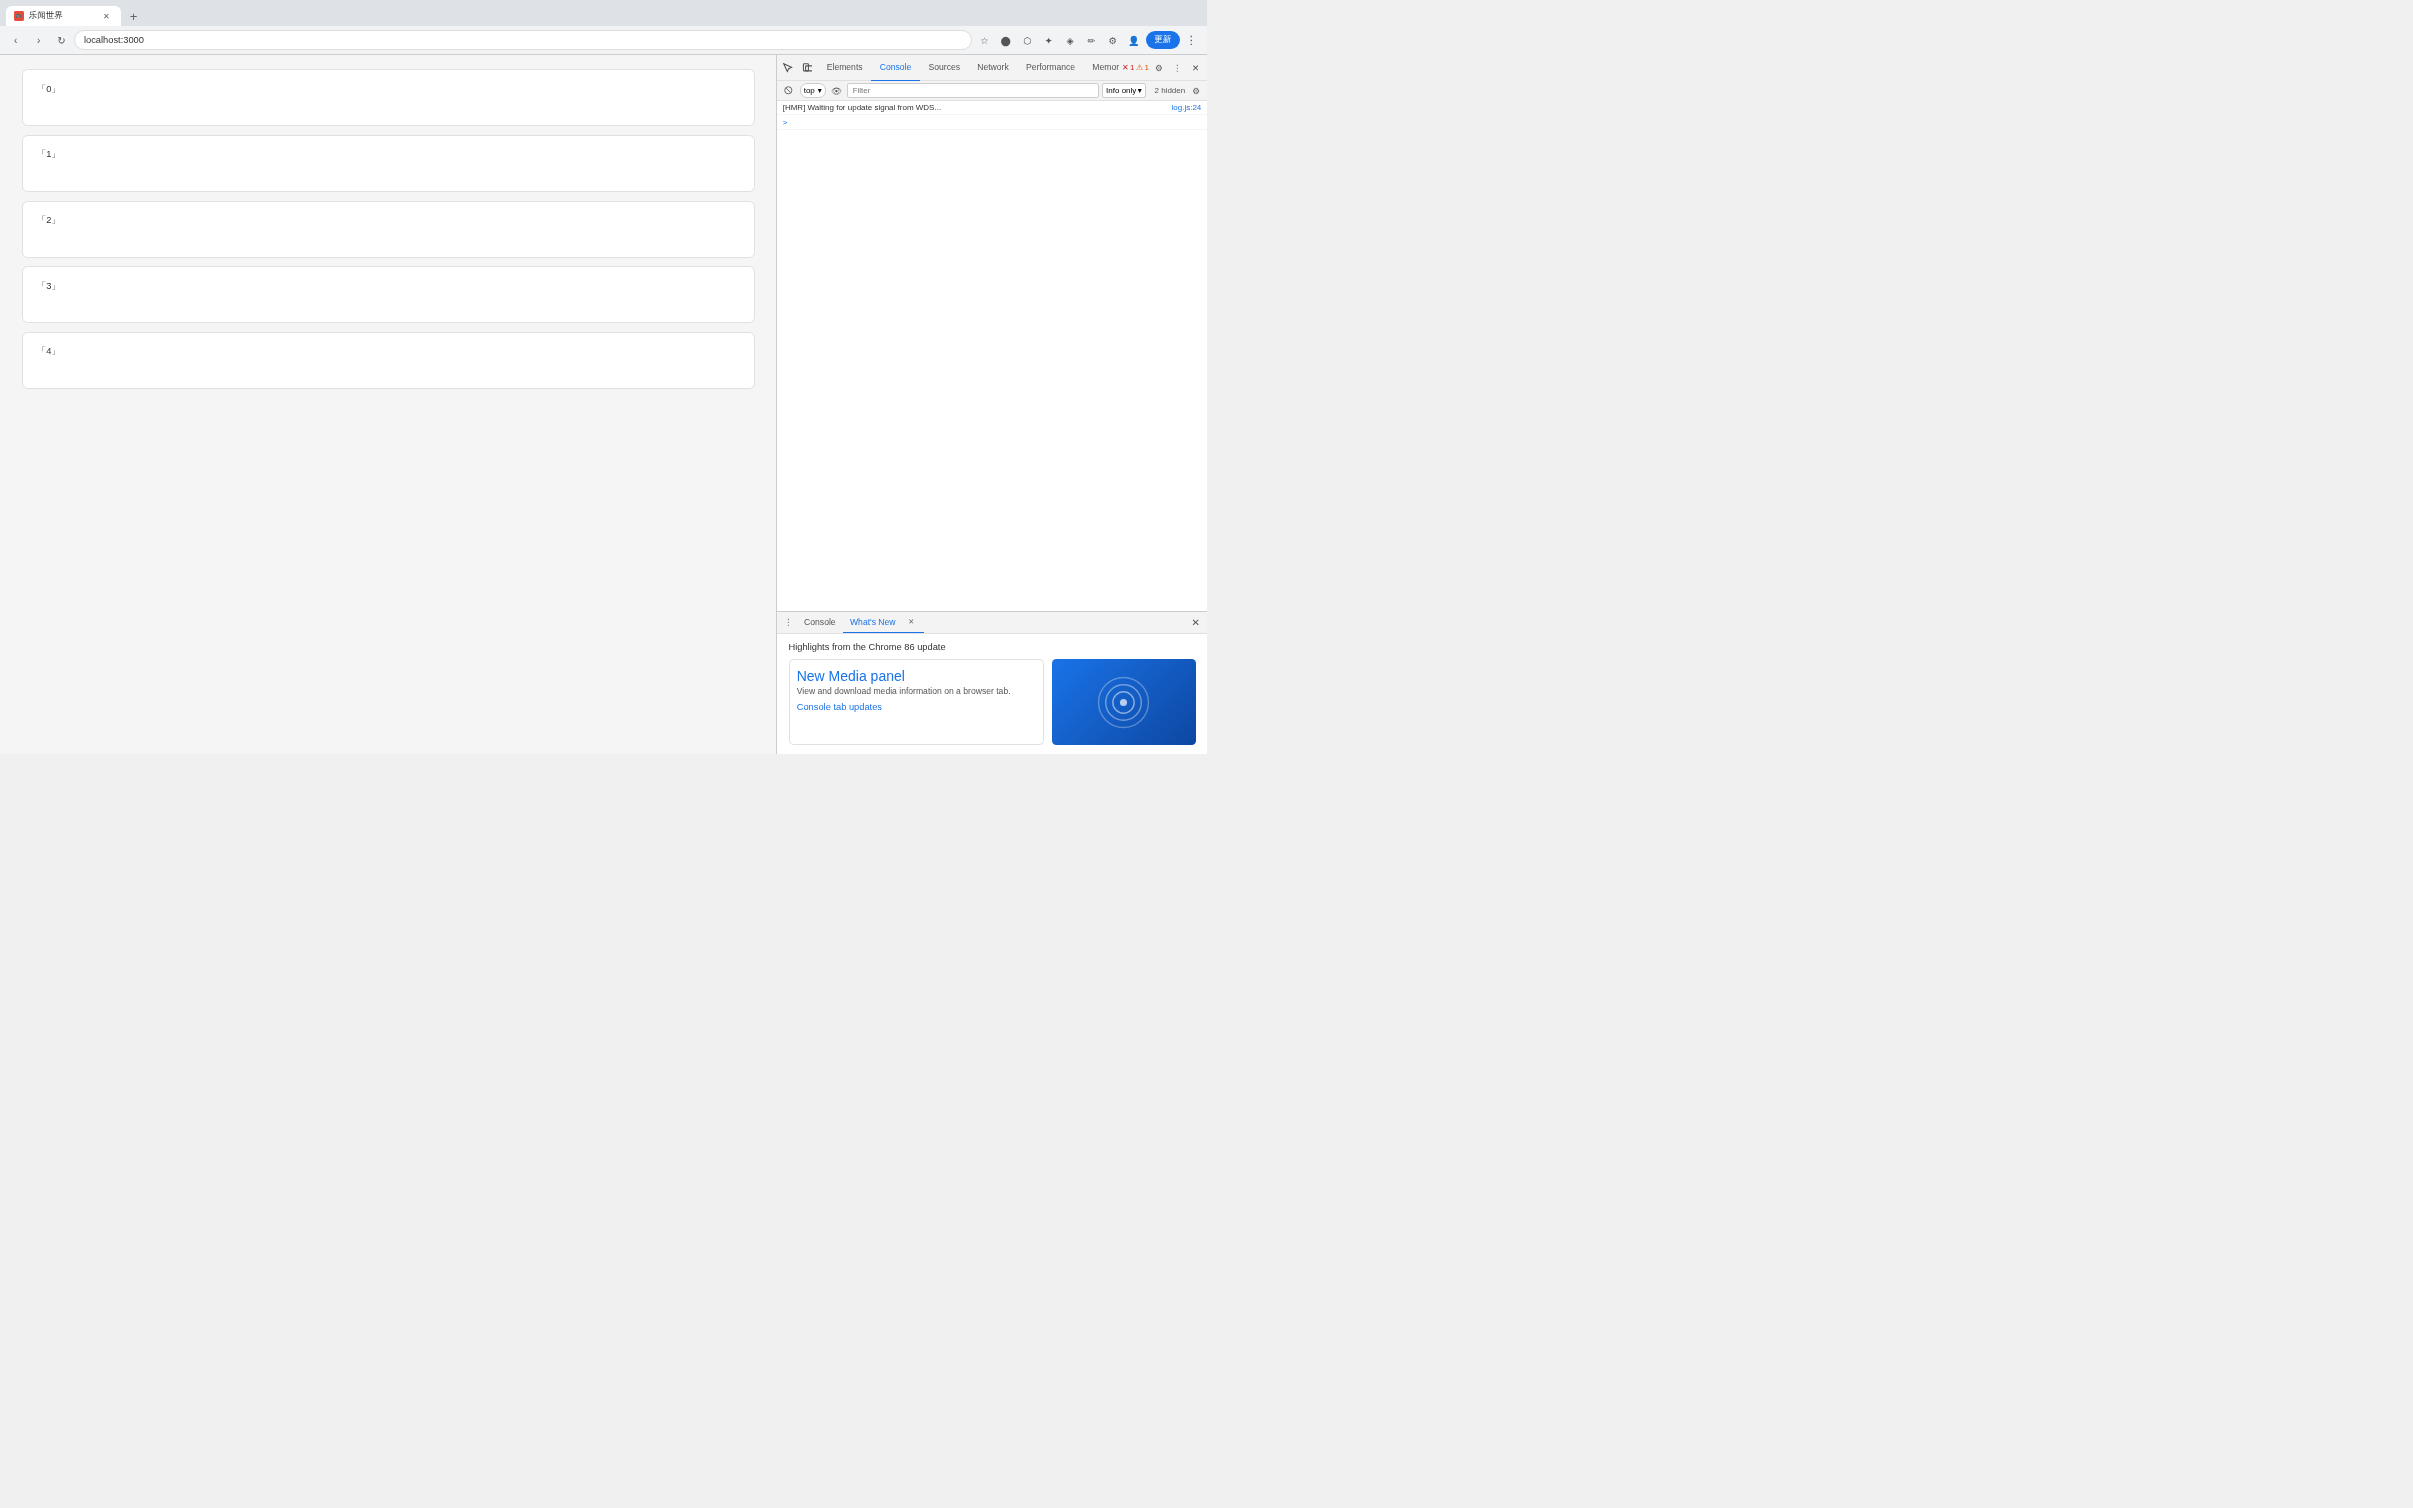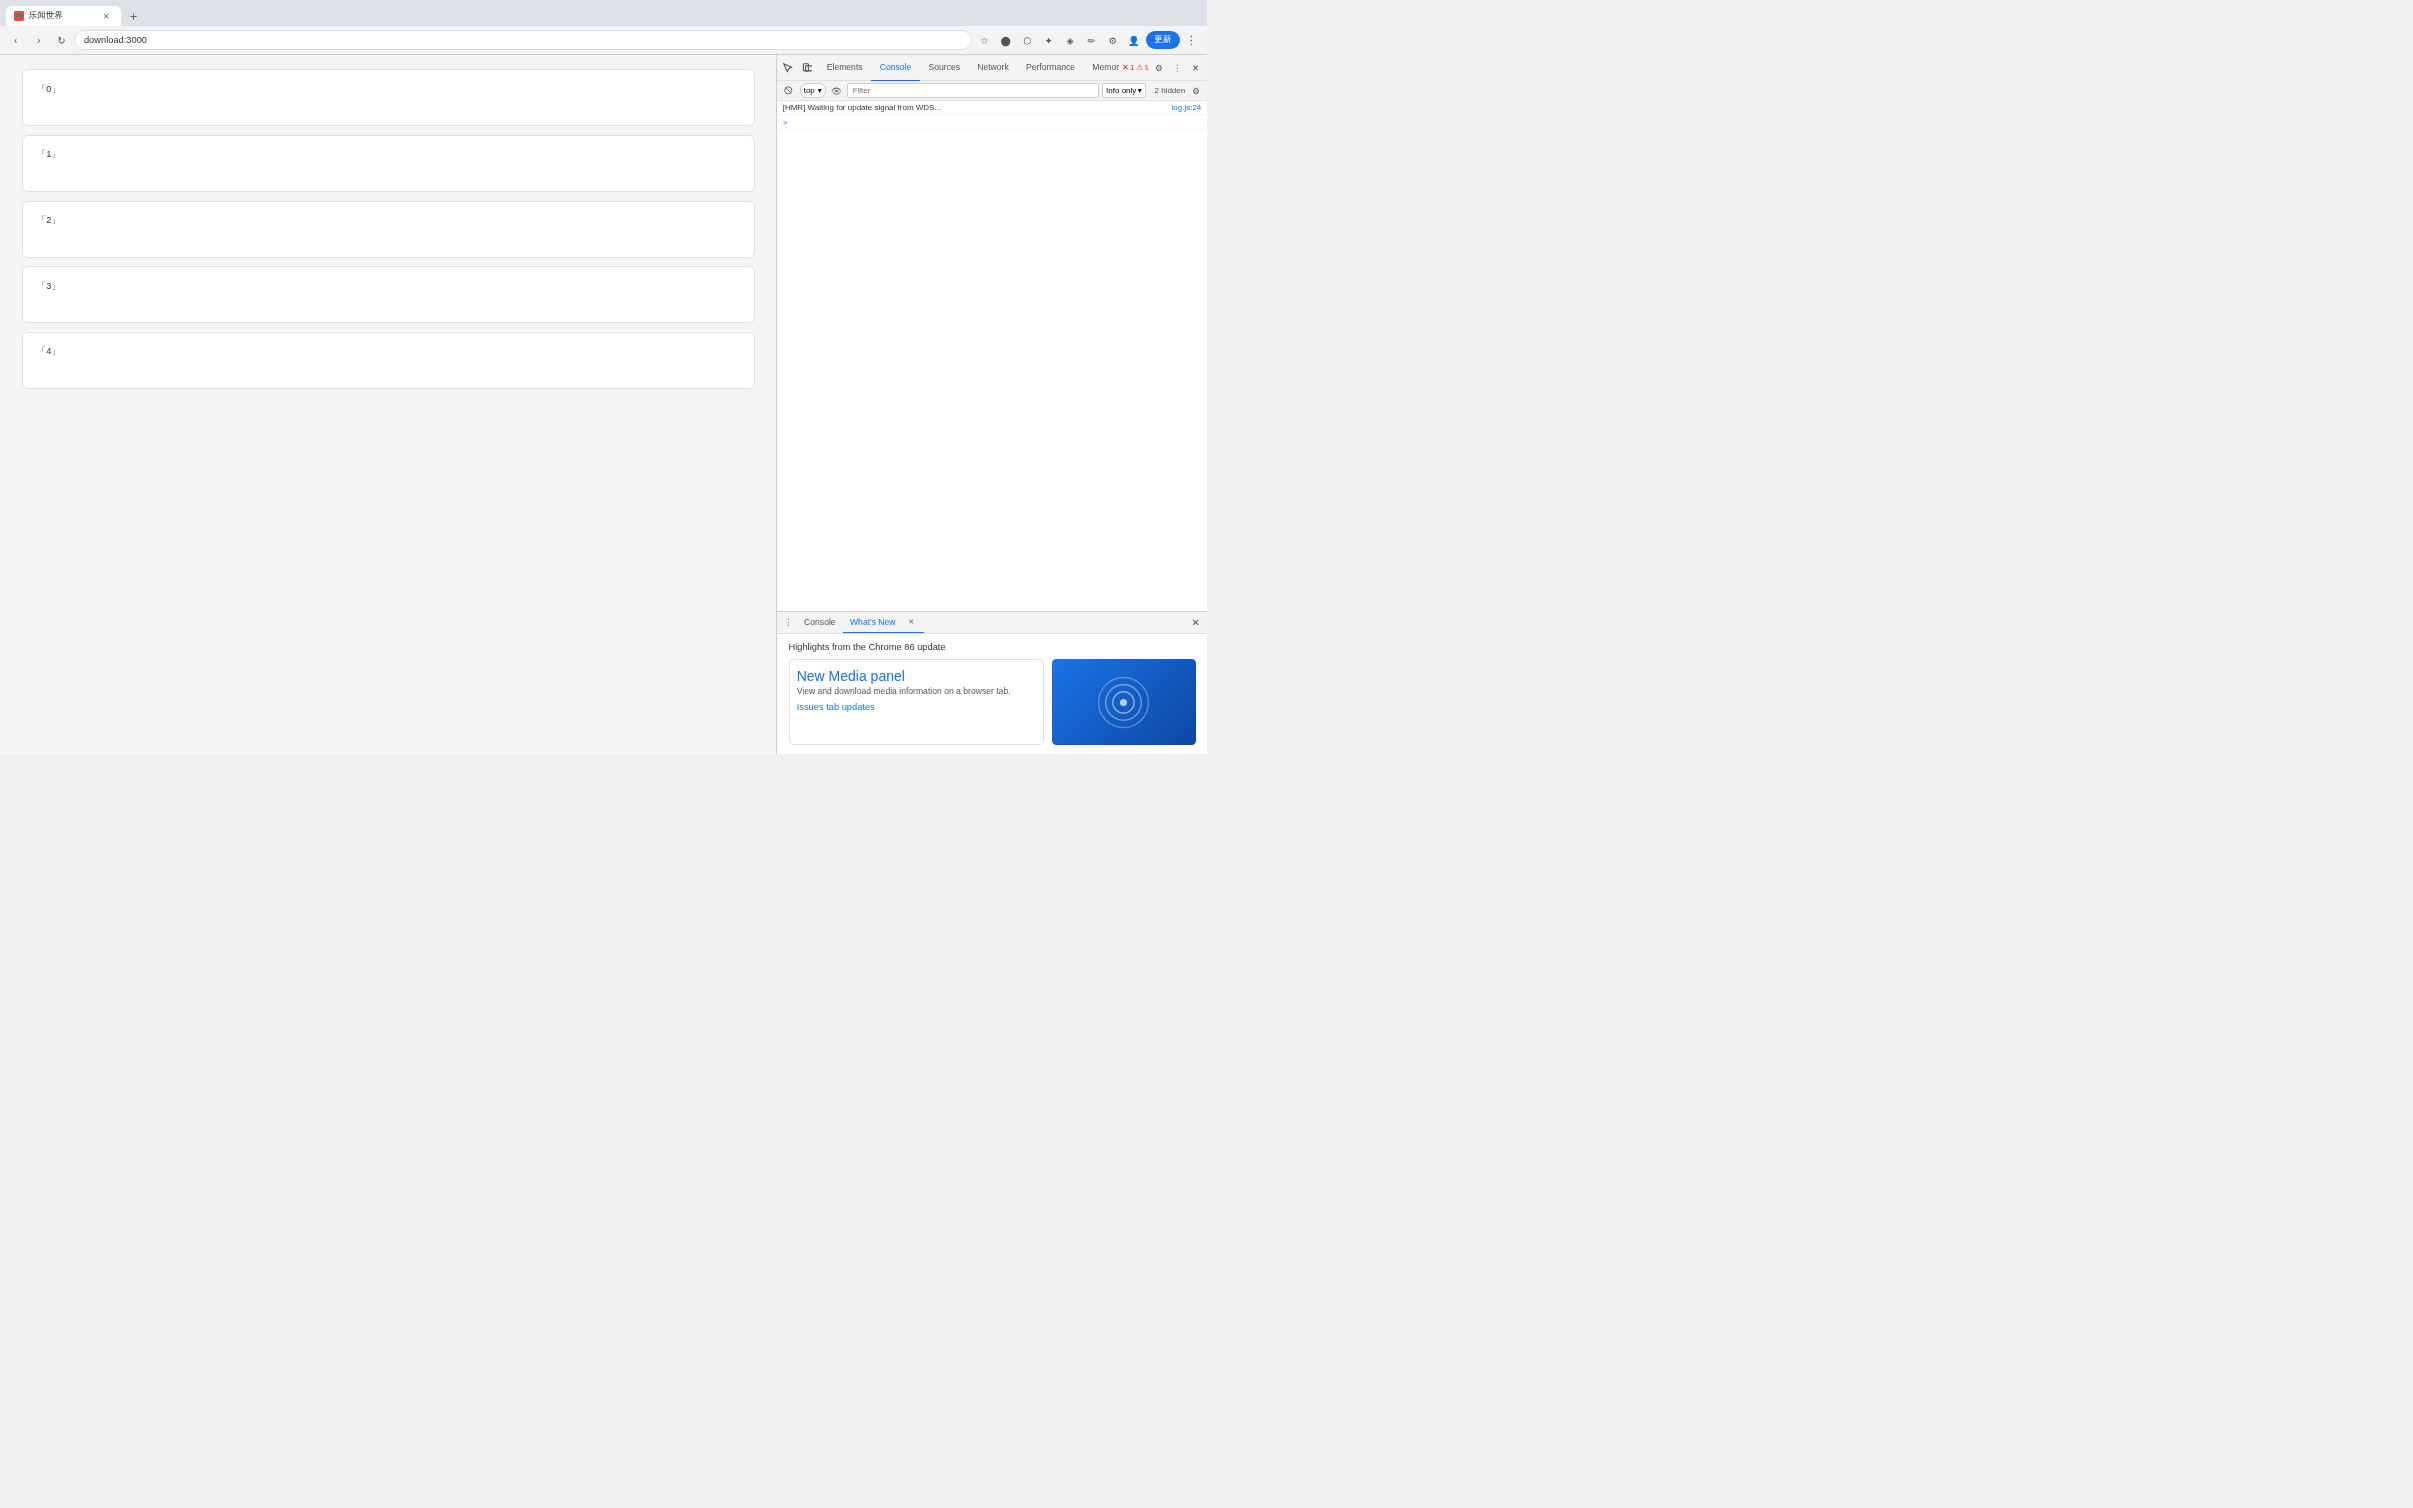--- a/index.html
+++ b/index.html
@@ -95,21 +95,21 @@
     <div class="nav-btn">
       <span>‹</span>
     </div>
     <div class="nav-btn">
       <span>›</span>
     </div>
     <div class="nav-btn">
       <span>↻</span>
     </div>
     <div class="address-bar">
-      <span>download:3000</span>
+      <span>localhost:3000</span>
     </div>
     <div class="nav-icons">
       <div class="nav-icon-btn">☆</div>
       <div class="nav-icon-btn">⬤</div>
       <div class="nav-icon-btn">⬡</div>
       <div class="nav-icon-btn">✦</div>
       <div class="nav-icon-btn">◈</div>
       <div class="nav-icon-btn">✏</div>
       <div class="nav-icon-btn">⚙</div>
       <div class="nav-icon-btn">👤</div>
@@ -234,21 +234,21 @@
         </div>
         <div class="bottom-close-btn">✕</div>
       </div>
       <div class="whats-new-content">
         <div class="whats-new-header">Highlights from the Chrome 86 update</div>
         <div class="news-item-grid">
           <div class="news-card">
             <div class="news-card-title">New Media panel</div>
             <div class="news-card-desc">View and download media information on a browser tab.</div>
             <div class="news-issue">
-              <div class="news-issue-title">Issues tab updates</div>
+              <div class="news-issue-title">Console tab updates</div>
             </div>
           </div>
           <div class="news-card-img">
             <svg width="57" height="57" viewBox="0 0 80 80">
               <circle cx="40" cy="40" r="35" fill="none" stroke="rgba(255,255,255,0.3)" stroke-width="2"></circle>
               <circle cx="40" cy="40" r="25" fill="none" stroke="rgba(255,255,255,0.4)" stroke-width="2"></circle>
               <circle cx="40" cy="40" r="15" fill="none" stroke="rgba(255,255,255,0.5)" stroke-width="2"></circle>
               <circle cx="40" cy="40" r="5" fill="rgba(255,255,255,0.7)"></circle>
             </svg>
           </div>

